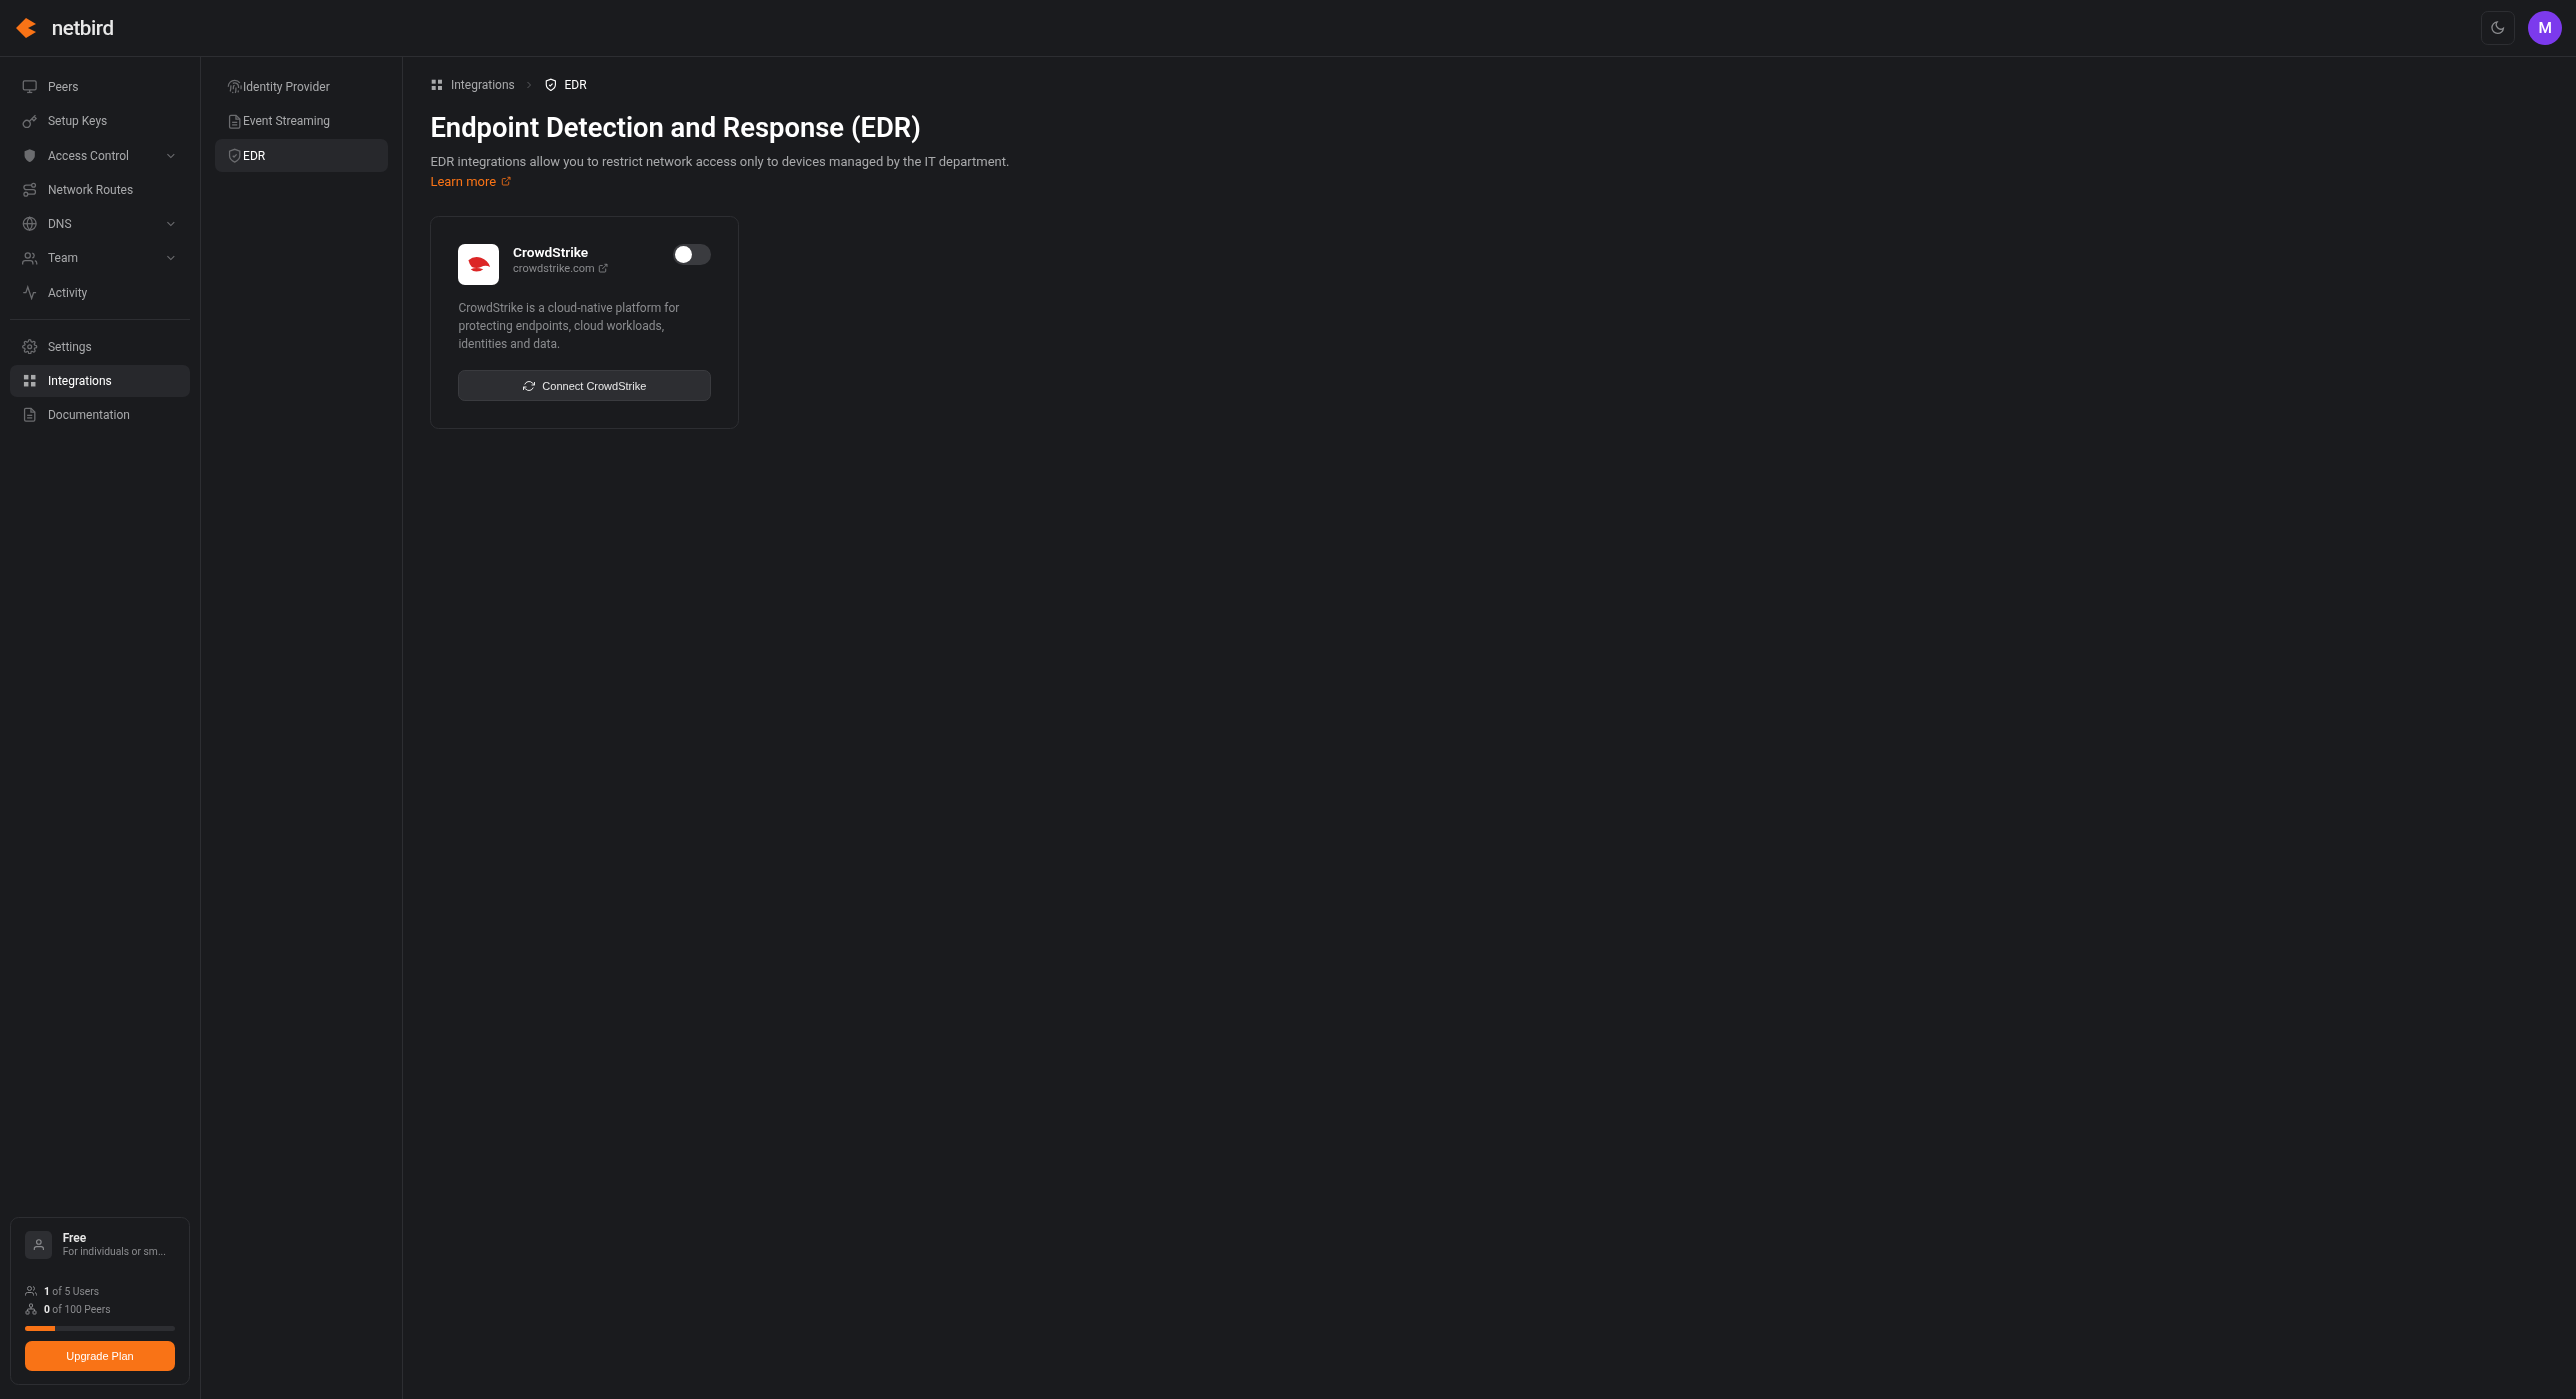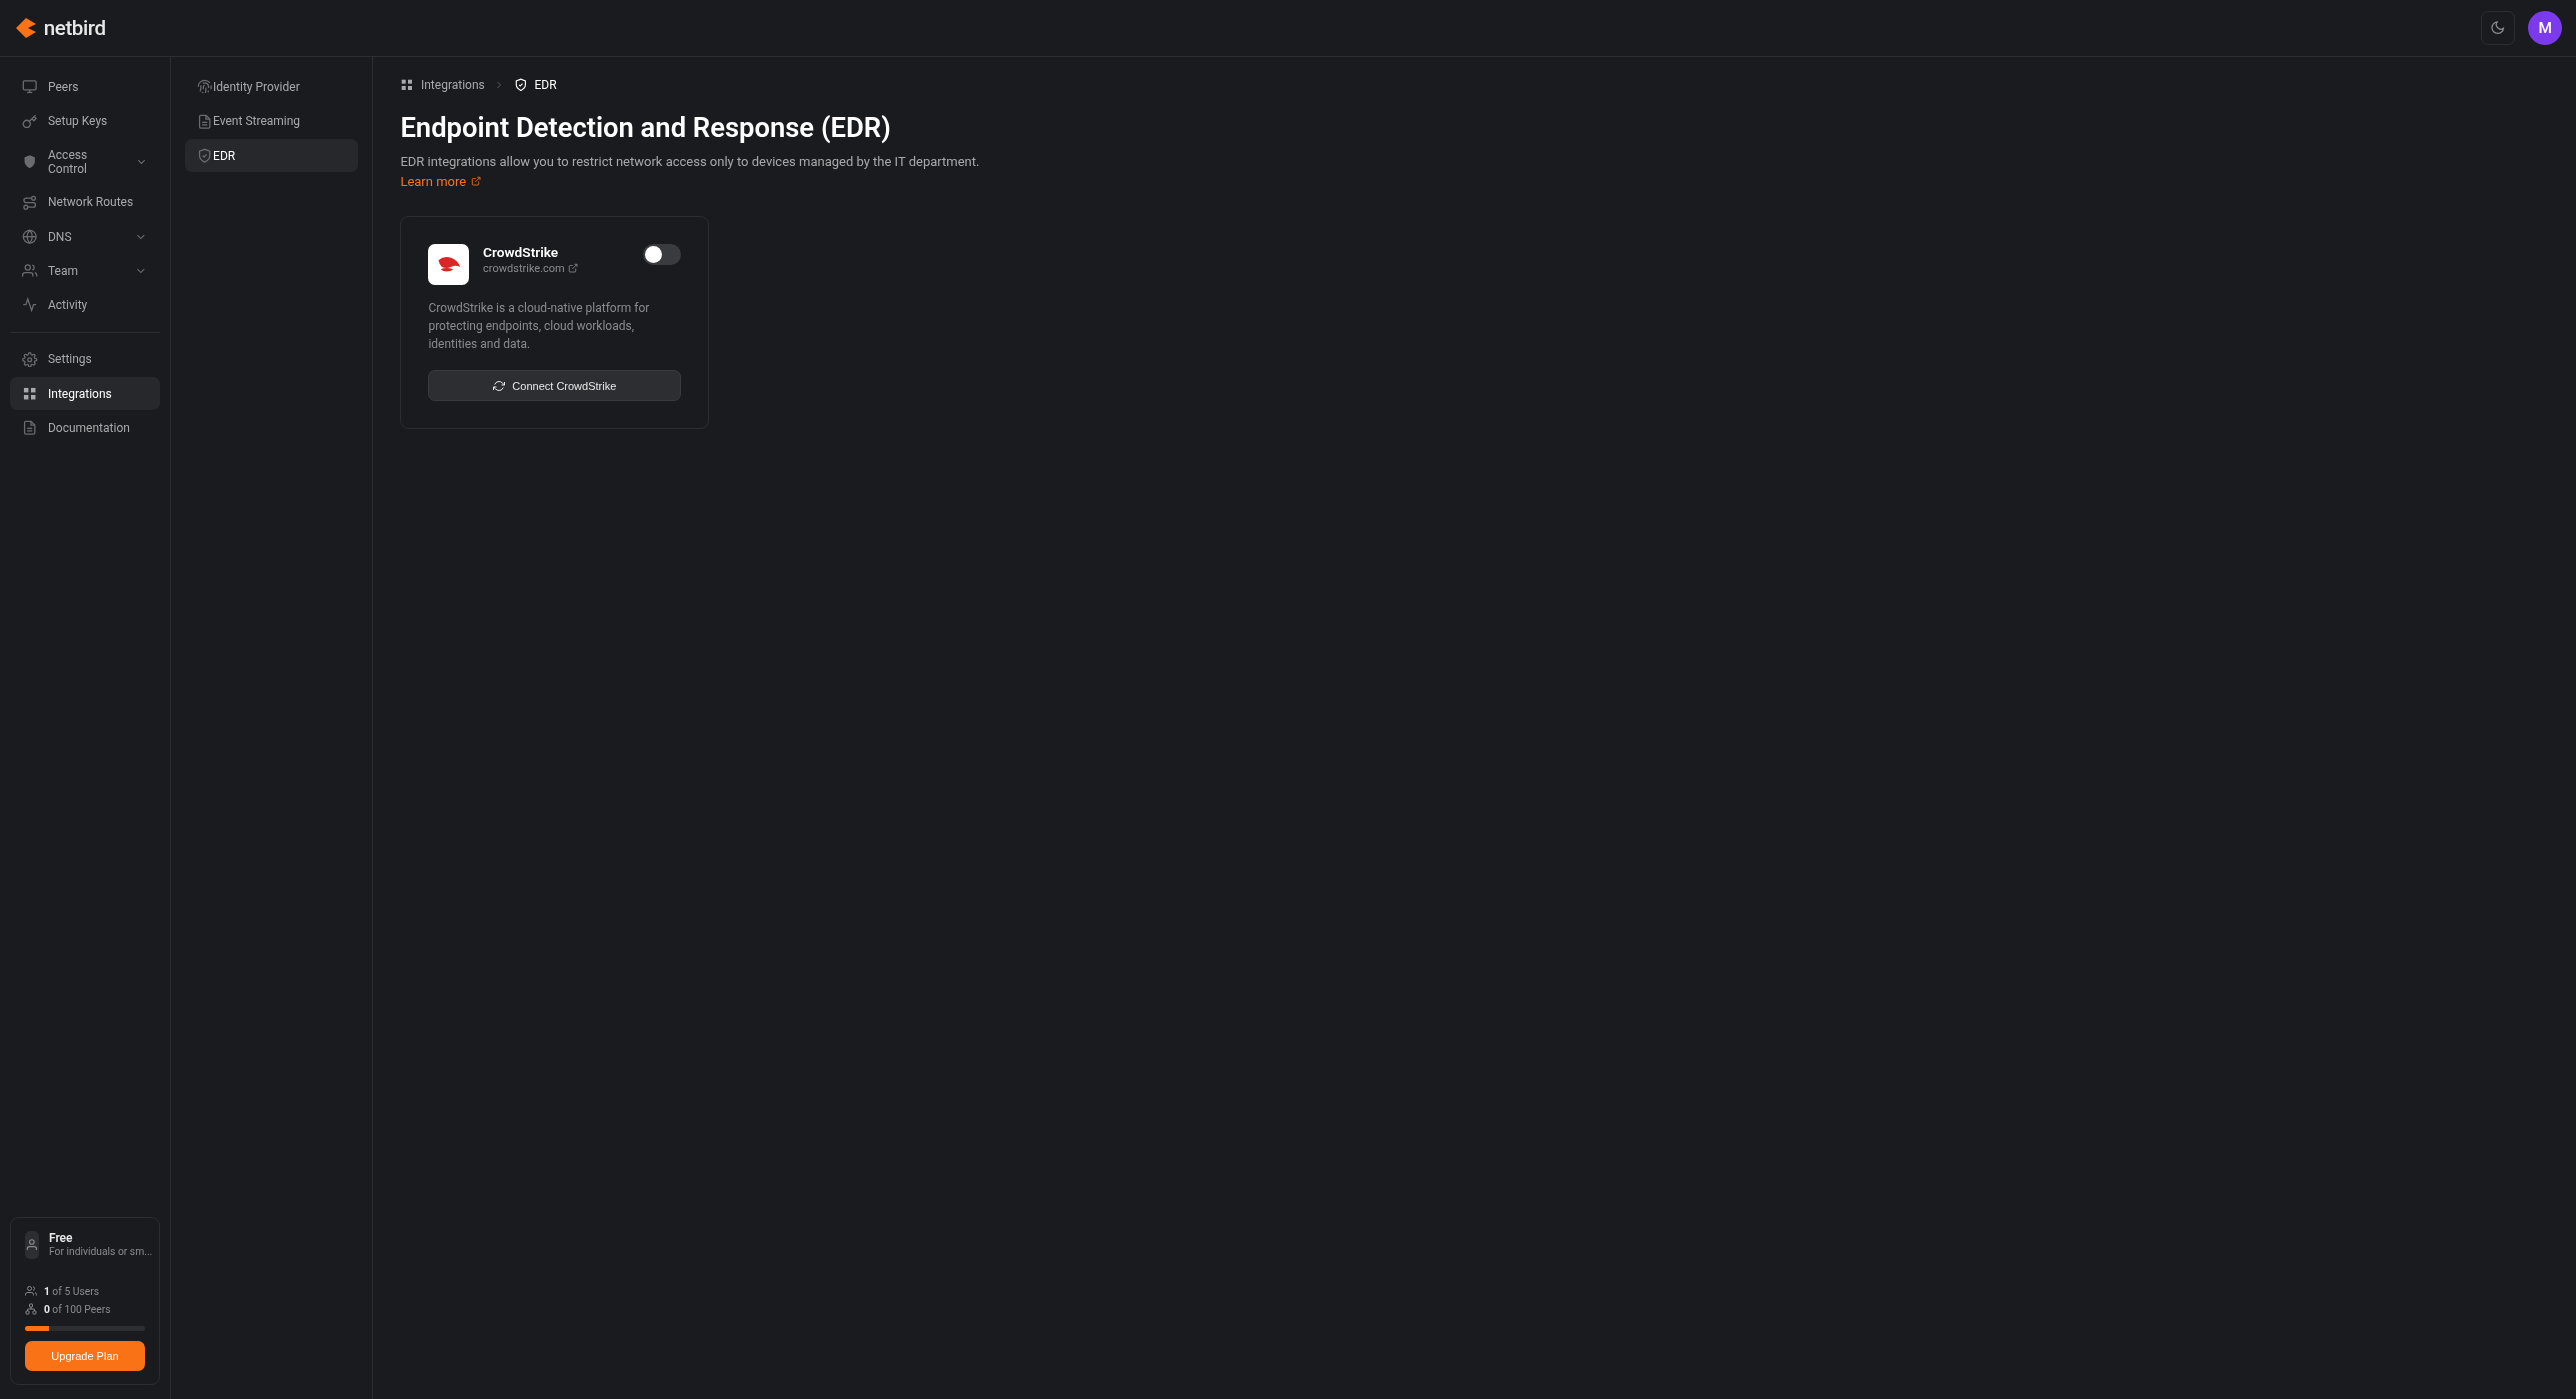--- a/index.html
+++ b/index.html
@@ -19,21 +19,21 @@
       height: 57px;
       border-bottom: 0.9px solid #2d2e32;
       display: flex;
       align-items: center;
       justify-content: space-between;
       padding: 0 13.7px;
     }
     .logo {
       display: flex;
       align-items: flex-start;
-      gap: 6px;
+      gap: 14px;
     }
     .logo-icon {
       width: 24px;
       height: 24px;
     }
     .logo-text {
       font-size: 20.6px;
       font-weight: 500;
       color: #e8e8e8;
       letter-spacing: -0.4px;
@@ -66,21 +66,21 @@
       color: white;
       font-weight: 500;
       font-size: 15.4px;
     }
     .main-layout {
       display: flex;
       flex: 1;
       overflow: hidden;
     }
     .sidebar {
-      width: 171px;
+      width: 201px;
       border-right: 0.9px solid #2d2e32;
       padding: 13.7px 10.3px;
       display: flex;
       flex-direction: column;
     }
     .nav-items {
       flex: 1;
     }
     .nav-item {
       display: flex;

